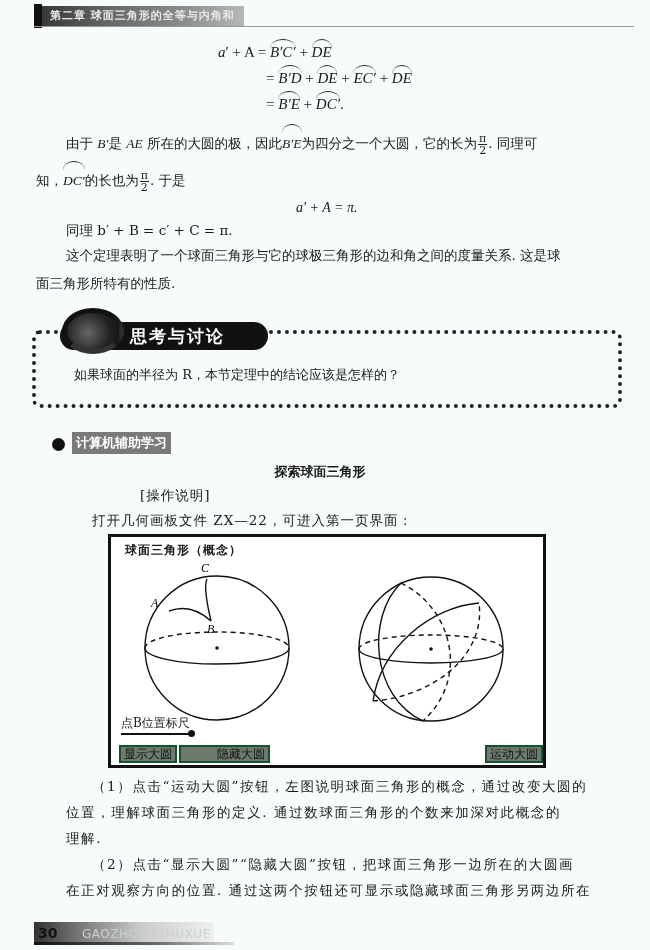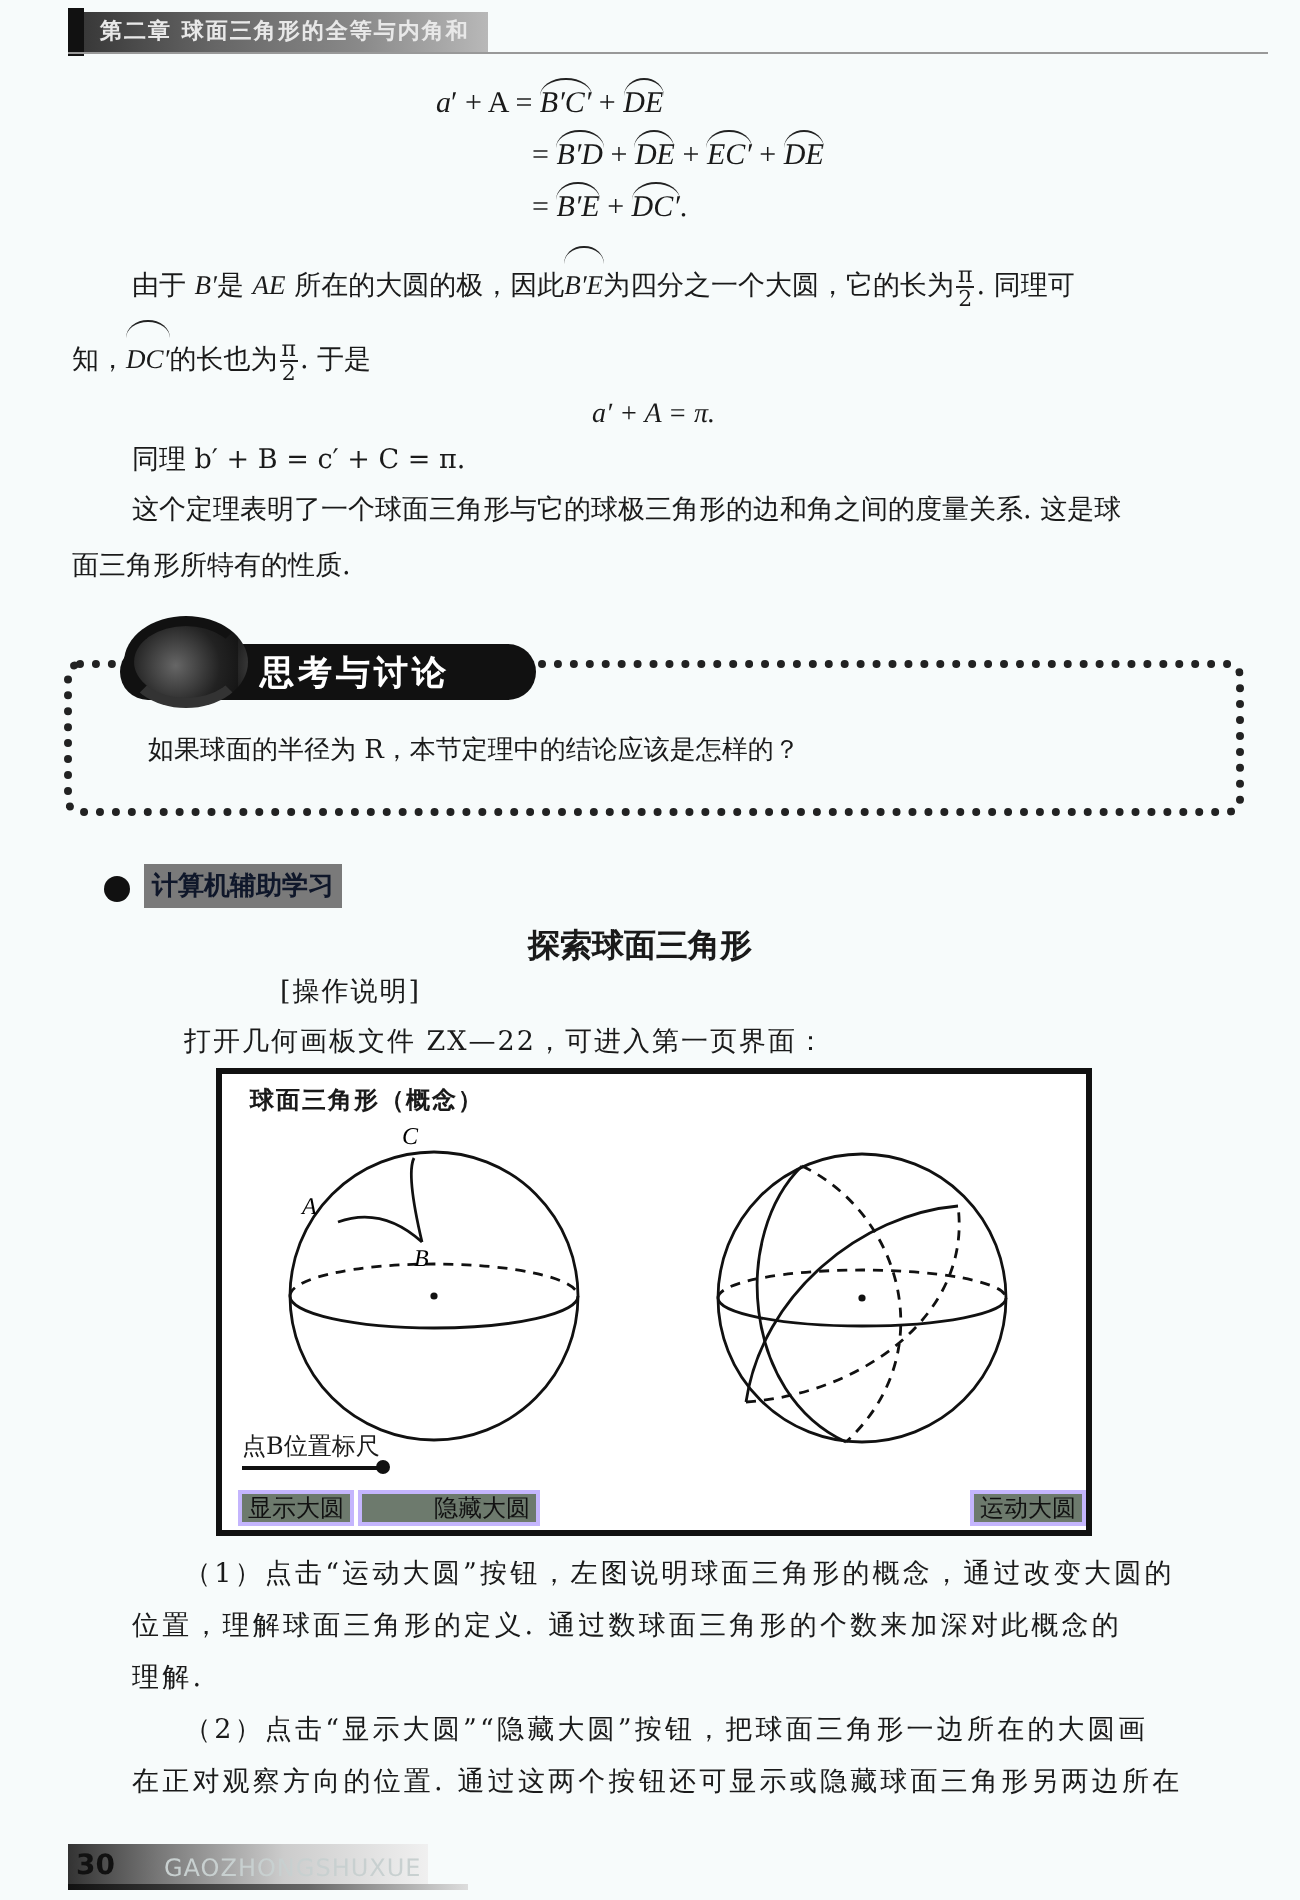--- a/index.html
+++ b/index.html
@@ -34,36 +34,36 @@
       border-radius: 14px; }
     .disc-swirl { left: 62px; top: 308px; width: 62px; height: 46px; border: 5px solid #111;
       border-radius: 50%; border-right-color: transparent; border-bottom-color: #333;
       background: radial-gradient(circle at 40% 55%, #666 0%, #222 60%, #111 100%); }
     .disc-title { left: 130px; top: 325px; font-family: "DejaVu Sans", sans-serif; font-weight: bold;
       font-size: 17px; color: #fff; letter-spacing: 2px; }
     .disc-text { left: 74px; top: 366px; font-size: 13px; }
 
     
     .cal-dot { left: 52px; top: 438px; width: 13px; height: 13px; background: #111; border-radius: 50%; }
-    .cal-label { left: 72px; top: 432px; padding: 2px 4px; background: #7a7a7a; color: #0f172a;
+    .cal-label { left: 72px; top: 432px; padding: 2px 4px; background: #7a7a7a; color: #ffffff;
       font-family: "DejaVu Sans", sans-serif; font-weight: bold; font-size: 13px; }
     .sub-title { left: 0; width: 640px; top: 463px; text-align: center; font-family: "DejaVu Sans", sans-serif;
-      font-weight: bold; font-size: 16px; }
+      font-weight: bold; font-size: 13px; }
     .op-label { left: 92px; top: 487px; font-size: 13.5px; letter-spacing: 1px; margin-left: 48px; }
     .open-text { left: 92px; top: 512px; font-size: 13.5px; letter-spacing: 1px; }
 
     
     .fig { left: 108px; top: 534px; width: 438px; height: 234px; border: 3px solid #111; background: #fff; }
     .fig-title { left: 14px; top: 5px; font-family: "DejaVu Sans", sans-serif; font-weight: bold;
       font-size: 12px; letter-spacing: 1px; }
     .fig svg { position: absolute; left: 0; top: 0; }
     .ruler-label { left: 10px; top: 178px; font-size: 12px; }
     .ruler-line { left: 10px; top: 196px; width: 70px; height: 2px; background: #111; }
     .ruler-knob { left: 77px; top: 193px; width: 7px; height: 7px; border-radius: 50%; background: #111; }
-    .fbtn { top: 208px; height: 18px; padding: 0 3px; background: #6d7a6d; border: 2px solid #c4b5fd;
+    .fbtn { top: 208px; height: 18px; padding: 0 3px; background: #6d7a6d; border: 2px solid #14532d;
       color: #111; font-size: 12px; line-height: 14px; font-family: "DejaVu Sans", sans-serif; }
     .fig-question { left: 130px; top: 212px; font-size: 9.5px; white-space: nowrap; }
 
     .body-text { left: 92px; font-size: 13.5px; letter-spacing: 1.6px; white-space: nowrap; }
 
     
     .footer-bar { left: 34px; top: 922px; width: 180px; height: 22px;
       background: linear-gradient(to right, #333 0%, #777 25%, #ccc 60%, #f0f0f0 100%); }
     .footer-line { left: 34px; top: 942px; width: 200px; height: 3px;
       background: linear-gradient(to right, #111, #666 60%, #ddd); }

